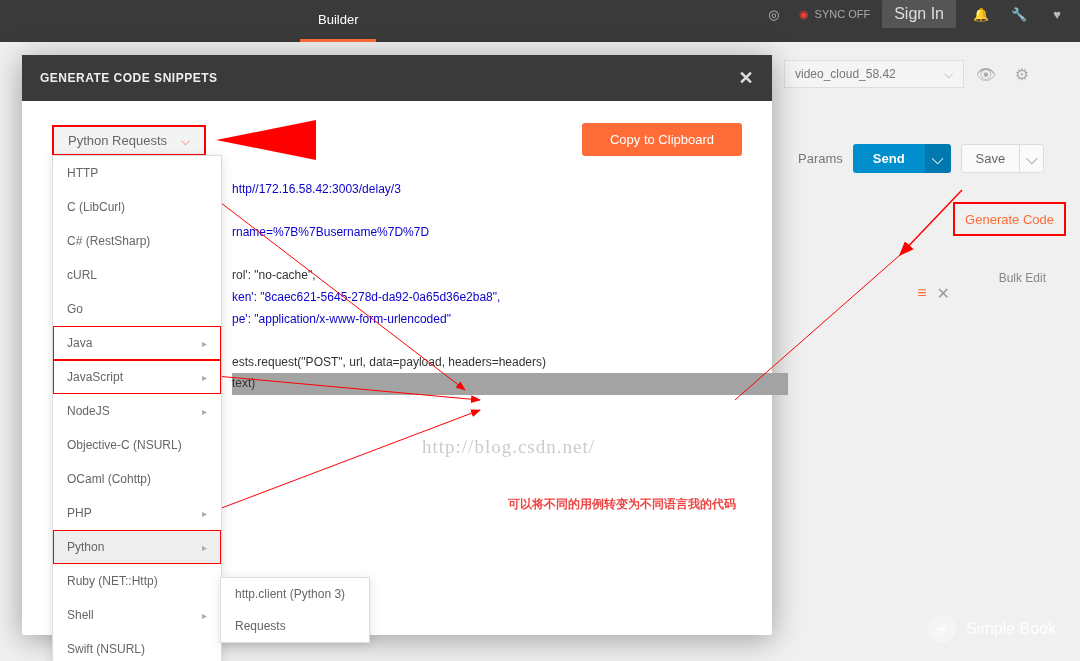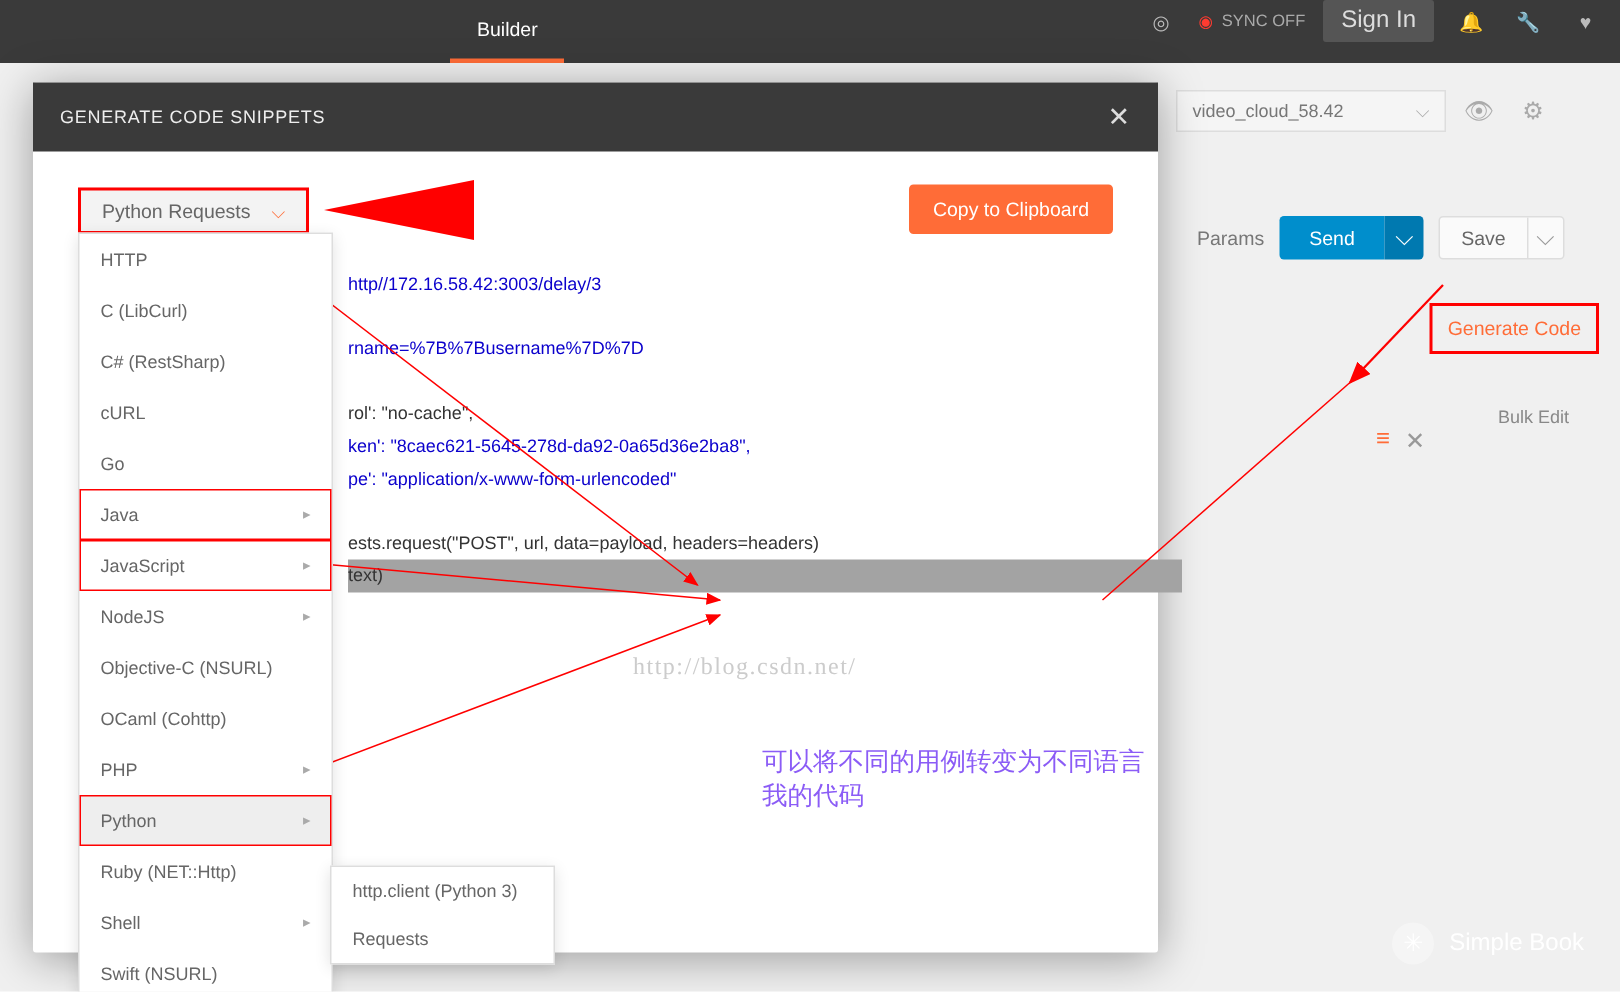--- a/index.html
+++ b/index.html
@@ -12,52 +12,52 @@
 .topbar .iconbtn{width:26px;height:26px;display:flex;align-items:center;justify-content:center;color:#bbb;cursor:pointer}
 .topbar .sync{display:flex;align-items:center;gap:6px;font-size:11px;color:#aaa}
 .signin{background:#555;color:#ddd;padding:5px 12px;font-size:16px;border-radius:2px;cursor:pointer}
 .main{padding:18px 14px;position:relative}
 .rowbar{display:flex;align-items:center;gap:8px;padding-left:770px}
 .collsel{display:flex;align-items:center;justify-content:space-between;background:#f5f5f5;border:1px solid #ddd;padding:6px 10px;font-size:12px;color:#777;width:180px;cursor:pointer}
 .ghosticon{width:28px;height:28px;display:flex;align-items:center;justify-content:center;color:#aaa;cursor:pointer;font-size:16px}
 .row2{display:flex;align-items:center;gap:10px;margin-top:56px;padding-left:784px}
 .params{font-size:13px;color:#777;cursor:pointer}
 .sendbtn{display:flex}
-.sendbtn .main-b{background:#008ecc;color:#fff;padding:7px 20px;font-size:13px;font-weight:400;border:none;cursor:pointer;border-radius:3px 0 0 3px}
+.sendbtn .main-b{background:#008ecc;color:#fff;padding:7px 20px;font-size:13px;font-weight:700;border:none;cursor:pointer;border-radius:3px 0 0 3px}
 .sendbtn .dd{background:#0079b0;color:#fff;width:26px;display:flex;align-items:center;justify-content:center;cursor:pointer;border-radius:0 3px 3px 0}
 .savebtn{display:flex;border:1px solid #ddd;background:#fafafa;border-radius:3px}
 .savebtn .main-b{padding:6px 14px;font-size:13px;color:#666;cursor:pointer}
 .savebtn .dd{width:24px;display:flex;align-items:center;justify-content:center;border-left:1px solid #ddd;cursor:pointer;color:#999}
 .gencode-box{position:absolute;right:14px;top:160px;border:2px solid #ff0000;padding:6px 10px}
 .gencode{font-size:13px;color:#ff6c37;cursor:pointer}
 .bulkedit{position:absolute;right:34px;top:229px;font-size:12px;color:#888;cursor:pointer}
 .smallicons{position:absolute;right:130px;top:242px;display:flex;gap:10px;color:#ff6c37}
 .smallicons span{cursor:pointer}
 .smallicons .x{color:#999}
 
 .backdrop{position:absolute;inset:0;background:rgba(0,0,0,0);pointer-events:none}
 .modal{position:absolute;left:22px;top:55px;width:750px;height:580px;background:#fff;box-shadow:0 4px 30px rgba(0,0,0,.35);display:flex;flex-direction:column;border-radius:2px}
-.modal-head{height:46px;background:#3a3a3a;color:#eee;display:flex;align-items:center;padding:0 18px;font-size:12px;font-weight:400;letter-spacing:.5px}
+.modal-head{height:46px;background:#3a3a3a;color:#eee;display:flex;align-items:center;padding:0 18px;font-size:12px;font-weight:700;letter-spacing:.5px}
 .modal-head .close{margin-left:auto;font-size:18px;color:#ddd;cursor:pointer}
 .modal-body{padding:24px 30px 10px;position:relative;flex:1;overflow:visible}
 .langsel{display:inline-flex;align-items:flex-end;border:2px solid #ff0000;padding:6px 14px;font-size:13px;color:#666;cursor:pointer;gap:14px;background:#f3f3f3}
 .langsel .chev{color:#ff6c37;font-size:12px}
-.copybtn{position:absolute;right:30px;top:22px;background:#ff6c37;color:#fff;padding:9px 16px;font-size:13px;border:none;cursor:pointer;border-radius:3px}
+.copybtn{position:absolute;right:30px;top:22px;background:#ff6c37;color:#fff;padding:9px 28px;font-size:13px;border:none;cursor:pointer;border-radius:3px}
 .dropdown{position:absolute;left:30px;top:54px;width:170px;background:#fff;border:1px solid #ddd;box-shadow:0 2px 10px rgba(0,0,0,.12);z-index:5}
 .dropdown .item{padding:10px 14px;font-size:12px;color:#666;cursor:pointer;display:flex;align-items:center;justify-content:space-between;position:relative}
 .dropdown .item.sel{background:#eee}
 .dropdown .arrow{color:#aaa;font-size:10px}
 .red-box{outline:1.5px solid #ff0000;outline-offset:-1px}
 .submenu{position:absolute;left:198px;top:476px;width:150px;background:#fff;border:1px solid #ddd;box-shadow:0 2px 10px rgba(0,0,0,.12);z-index:6}
 .submenu .item{padding:9px 14px;font-size:12px;color:#666;cursor:pointer}
 .code{position:absolute;left:210px;top:78px;font-family:Menlo,Consolas,monospace;font-size:12px;line-height:1.8;color:#333;white-space:pre}
 .code .str{color:#0b00cc}
 .code .hl{background:#a3a3a3;display:inline-block;width:556px}
-.watermark{position:absolute;left:400px;top:335px;font-size:16px;color:#ccc;font-family:serif;letter-spacing:1px}
-.note-red{position:absolute;left:486px;top:395px;font-size:17px;color:#8b5cf6;font-weight:400}
+.watermark{position:absolute;left:400px;top:335px;font-size:19px;color:#ccc;font-family:serif;letter-spacing:1px}
+.note-red{position:absolute;left:486px;top:395px;font-size:12px;color:#ef4444;font-weight:700}
 .redarrow{position:absolute;pointer-events:none}
 .book-logo{position:absolute;right:24px;bottom:18px;display:flex;align-items:center;gap:10px;color:#fff;font-size:16px}
 .book-logo .circ{width:28px;height:28px;border-radius:50%;background:rgba(255,255,255,.35);display:flex;align-items:center;justify-content:center}
 </style>
 </head>
 <body>
 
 <div class="topbar">
   <div class="tabs">
     <div class="tab active">Builder</div>

